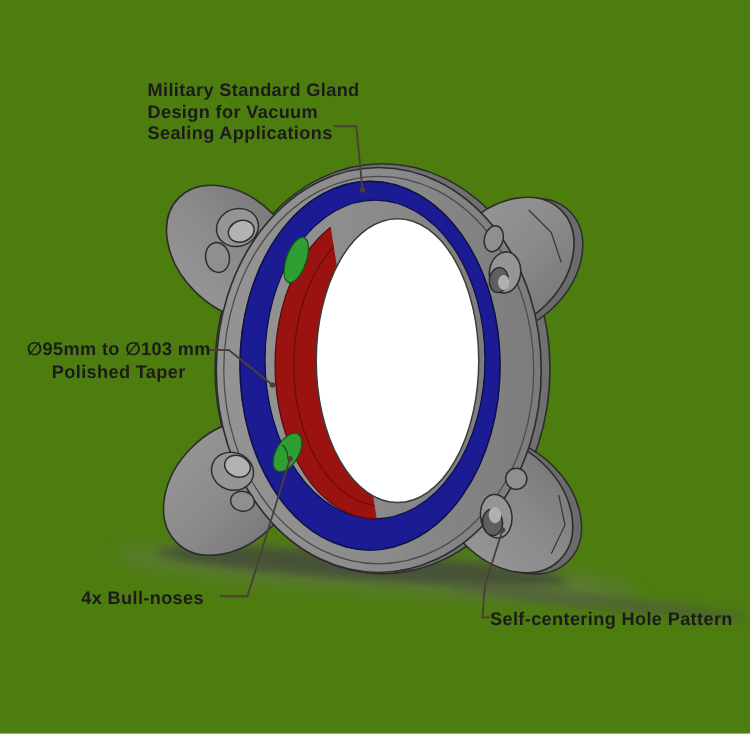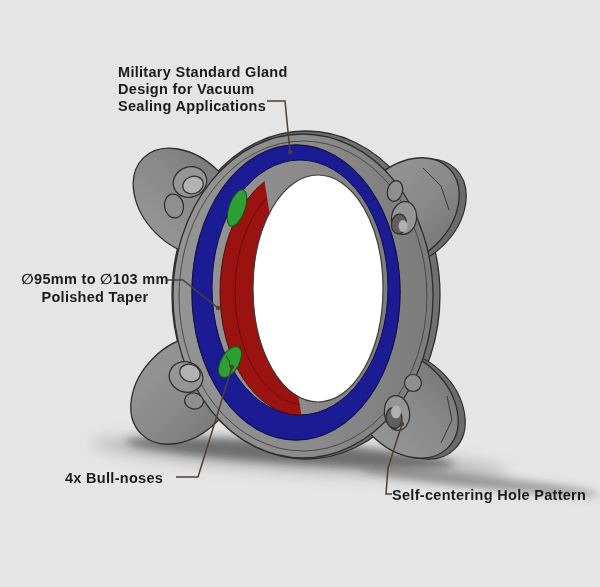--- a/index.html
+++ b/index.html
@@ -1,19 +1,19 @@
 <!DOCTYPE html>
 <html><head>
 <meta charset="utf-8">
 <style>
   html,body{margin:0;padding:0;background:#ffffff;}
   .canvas{
     position:relative;
     width:600px;height:587px;
-    background:#e5e5e5;
+    background:#4d7c0f;
     overflow:hidden;
     font-family:"Liberation Sans","DejaVu Sans",sans-serif;
   }
   svg{display:block;}
   text{
     font-family:"Liberation Sans","DejaVu Sans",sans-serif;
     font-weight:bold;
     font-size:14.5px;
     letter-spacing:0.3px;
   }

